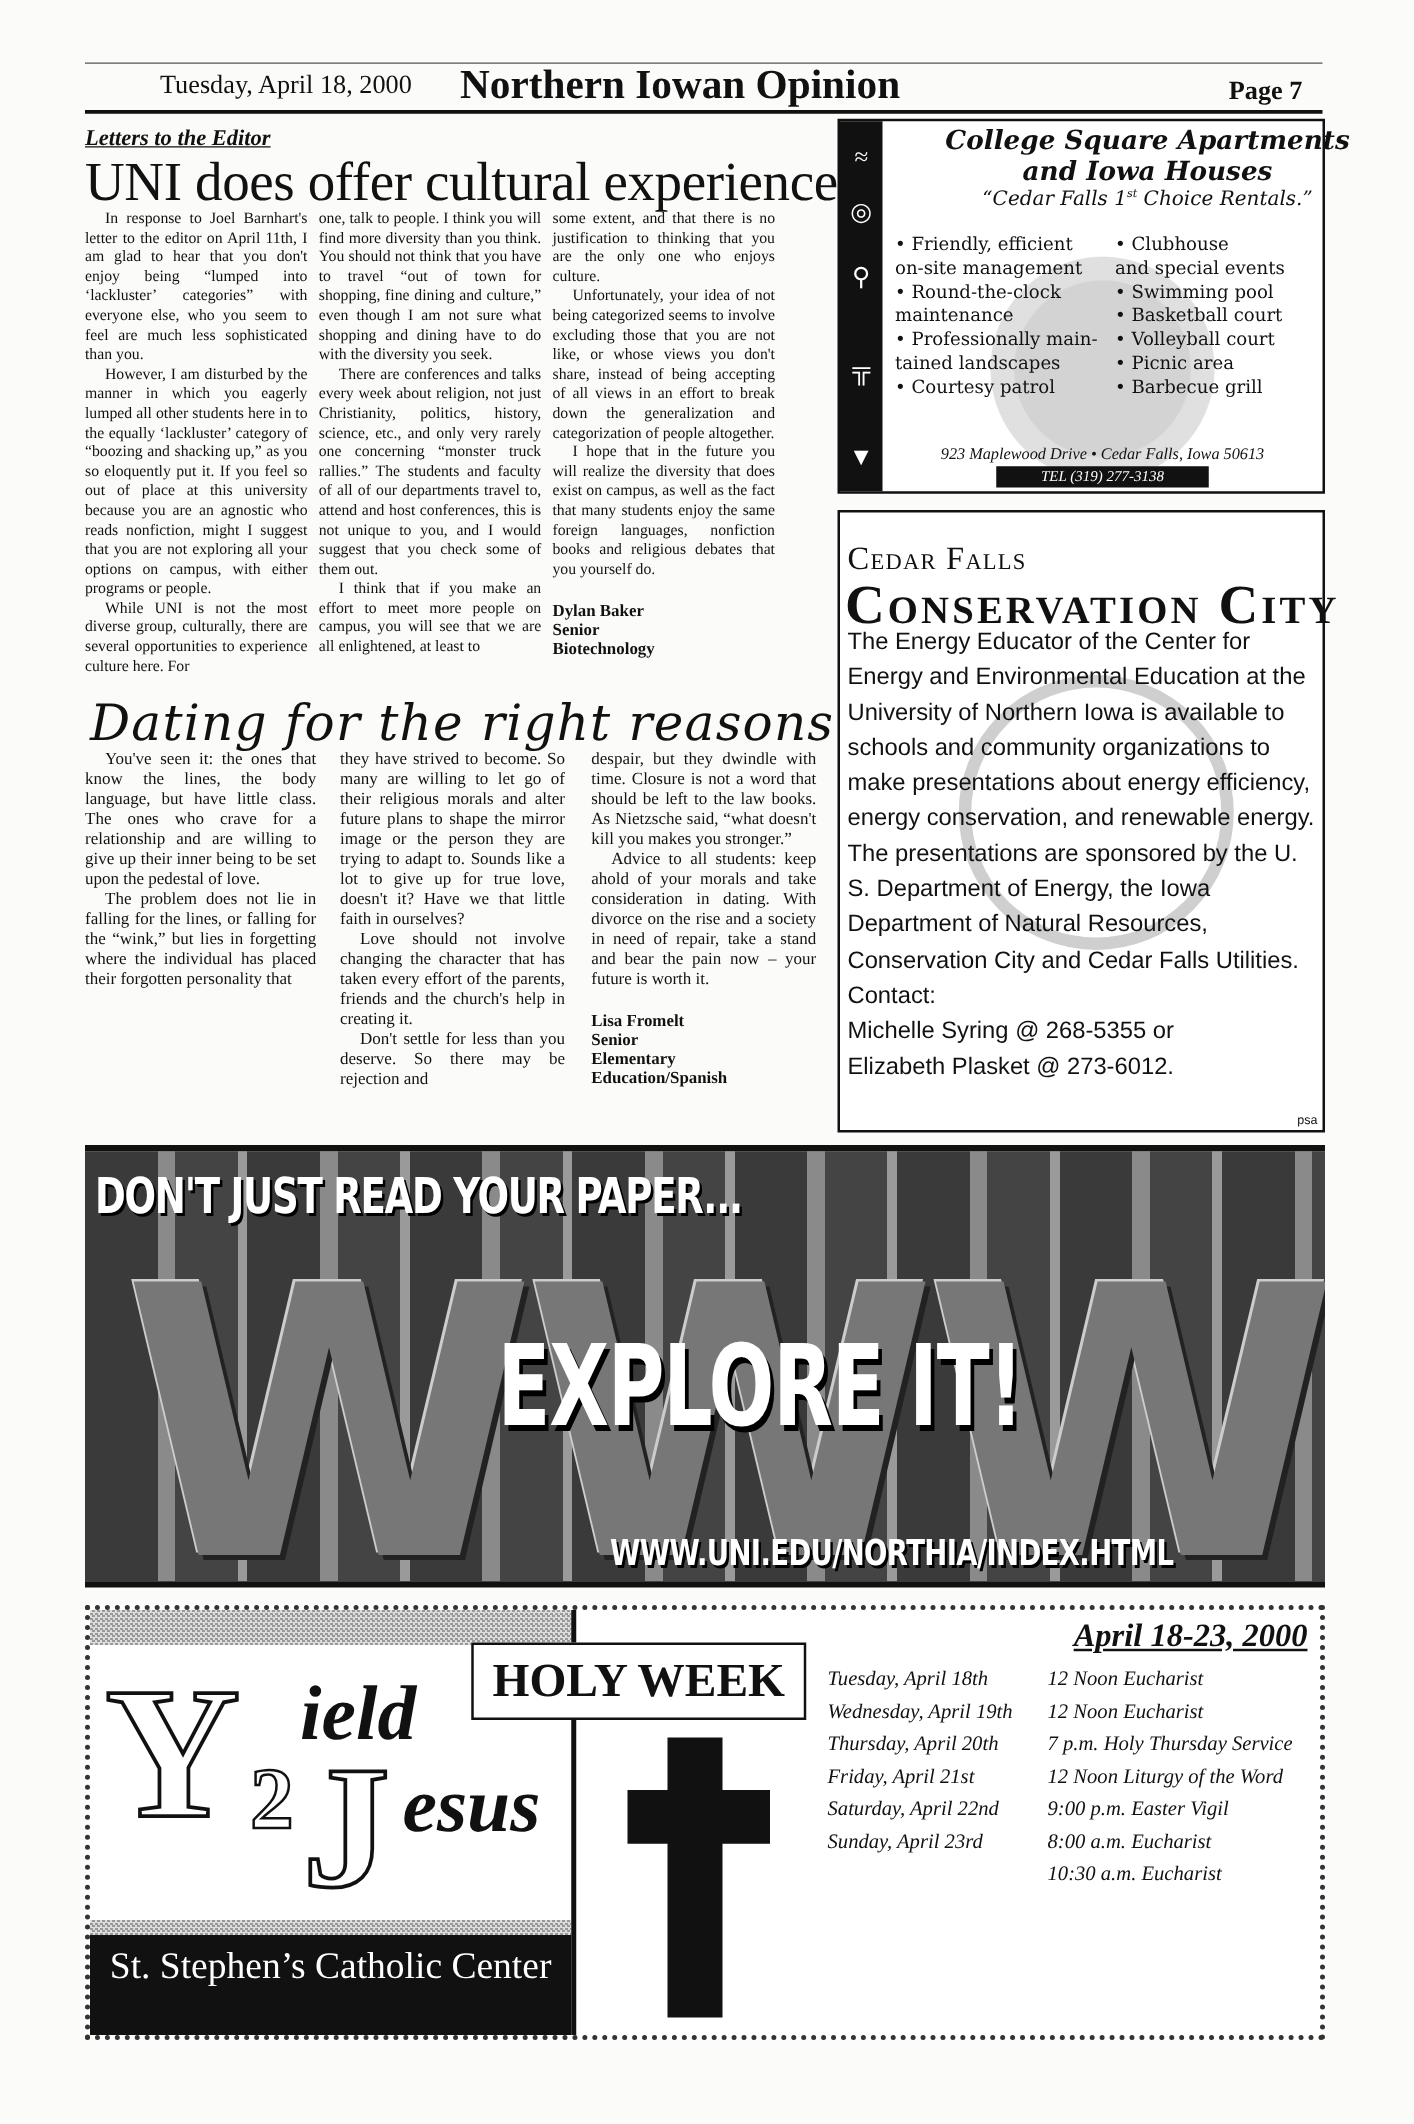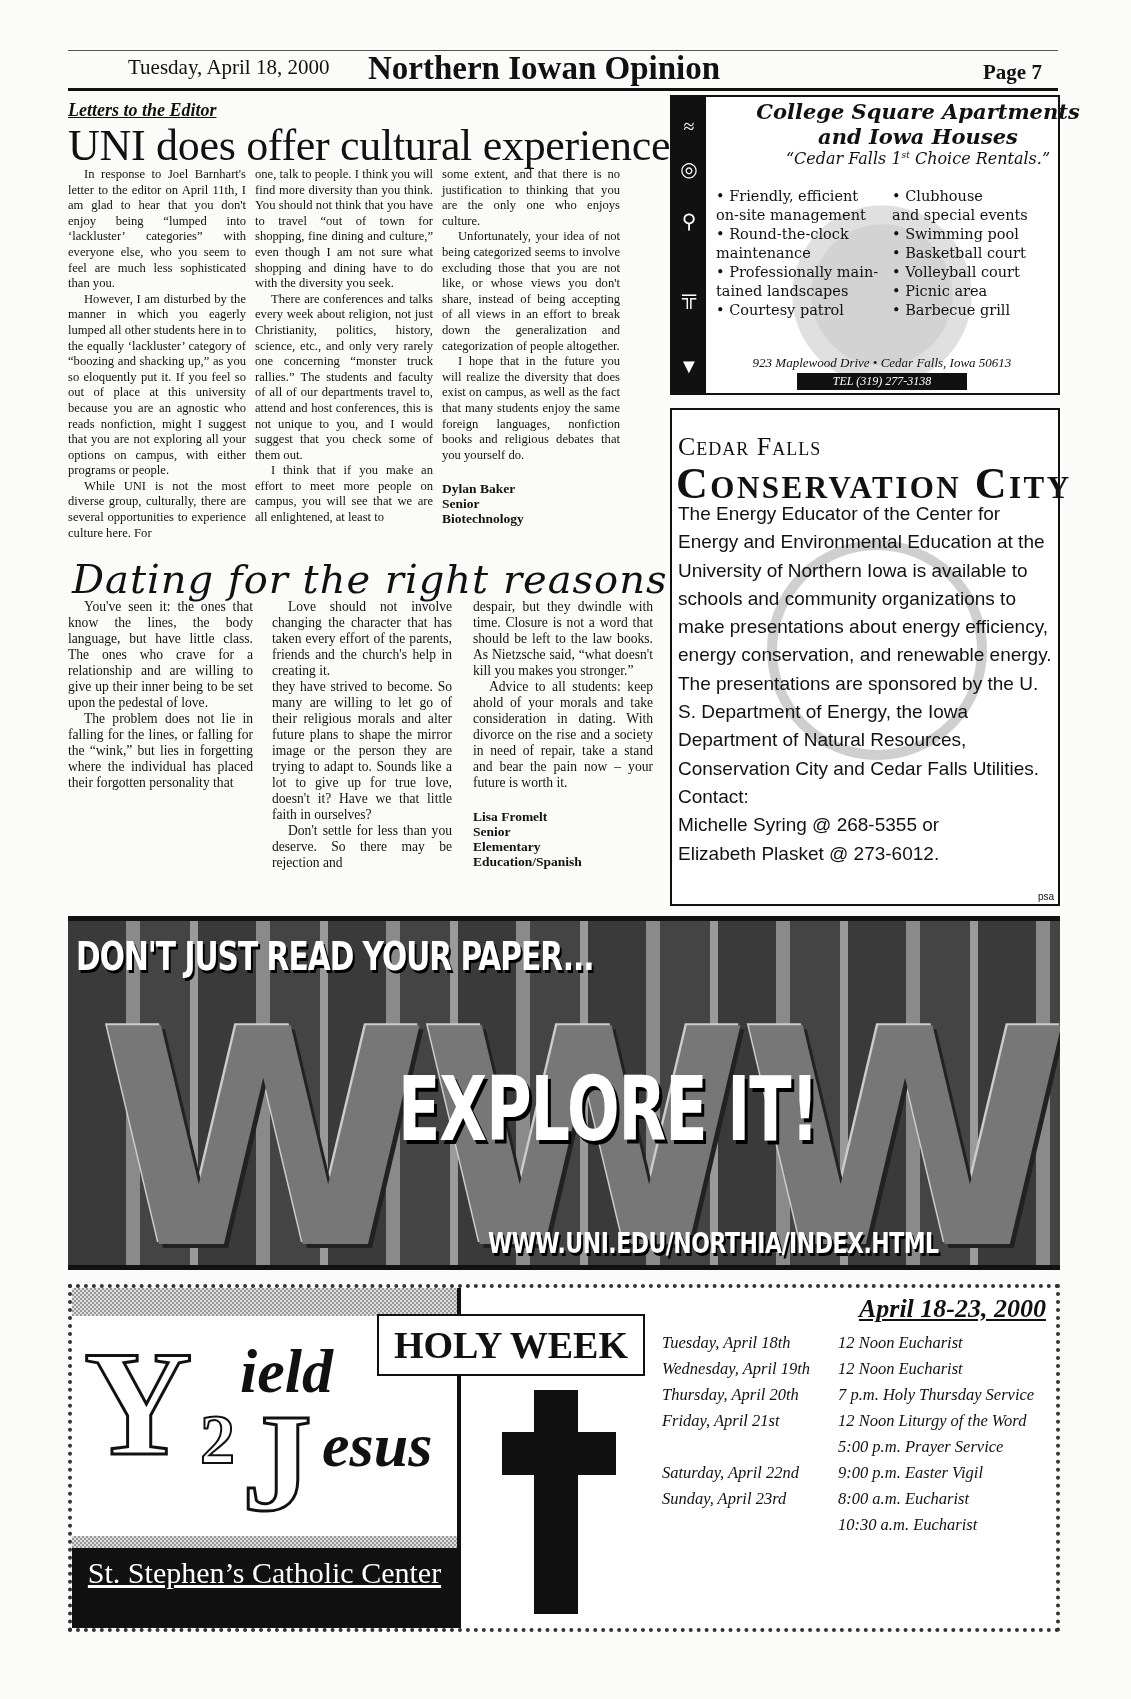--- a/index.html
+++ b/index.html
@@ -60,21 +60,21 @@
   .hw-ad { left: 68px; top: 1284px; width: 992px; height: 348px; border: 4px dotted #333; background: #fff; }
   .hw-left { position: absolute; left: 0; top: 0; width: 385px; height: 340px; }
   .hw-gray1 { position: absolute; left: 0; top: 0; width: 100%; height: 28px; background: repeating-conic-gradient(#999 0 25%, #ddd 0 50%) 0 0/4px 4px; }
   .hw-y2j-Y { position: absolute; left: 12px; top: 40px; font-size: 150px; line-height: 150px; font-weight: bold; color: #fff; -webkit-text-stroke: 3px #111; }
   .hw-y2j-ield { position: absolute; left: 168px; top: 48px; font-size: 62px; font-style: italic; font-weight: bold; }
   .hw-y2j-2 { position: absolute; left: 128px; top: 112px; font-size: 70px; font-weight: bold; color: #fff; -webkit-text-stroke: 2px #111; }
   .hw-y2j-J { position: absolute; left: 170px; top: 100px; font-size: 140px; line-height: 150px; font-weight: bold; color: #fff; -webkit-text-stroke: 3px #111; }
   .hw-y2j-esus { position: absolute; left: 250px; top: 122px; font-size: 62px; font-style: italic; font-weight: bold; }
   .hw-gray2 { position: absolute; left: 0; top: 248px; width: 100%; height: 12px; background: repeating-conic-gradient(#999 0 25%, #ddd 0 50%) 0 0/4px 4px; }
   .hw-black { position: absolute; left: 0; top: 260px; width: 100%; height: 80px; background: #111; color: #fff; text-align: center; }
-  .hw-center { font-size: 30px; padding-top: 8px; text-decoration: underline; }
+  .hw-center { font-size: 30px; padding-top: 8px; }
   .hw-addr { font-size: 22px; }
   .hw-addr sup { font-size: 11px; }
   .hw-vline { position: absolute; left: 385px; top: 0; width: 4px; height: 340px; background: #111; }
   .hw-title { position: absolute; left: 305px; top: 26px; width: 268px; height: 62px; border: 2px solid #111; background: #fff; font-size: 38px; font-weight: bold; text-align: center; line-height: 58px; }
   .hw-cross-v { position: absolute; left: 462px; top: 102px; width: 44px; height: 224px; background: #111; }
   .hw-cross-h { position: absolute; left: 430px; top: 144px; width: 114px; height: 43px; background: #111; }
   .hw-date { position: absolute; right: 10px; top: 6px; font-size: 26px; font-style: italic; font-weight: bold; text-decoration: underline; }
   .hw-sched { position: absolute; left: 590px; top: 42px; font-style: italic; font-size: 16.5px; line-height: 26px; }
   .hw-row { display: flex; }
   .hw-day { width: 176px; }
@@ -112,22 +112,22 @@
   </div>
 </div>
 
 <div class="abs headline2">Dating for the right reasons?</div>
 
 <div class="abs col2" style="left:68px; top:599px; width:185px;">
   <p>You've seen it: the ones that know the lines, the body language, but have little class. The ones who crave for a relationship and are willing to give up their inner being to be set upon the pedestal of love.</p>
   <p>The problem does not lie in falling for the lines, or falling for the “wink,” but lies in forgetting where the individual has placed their forgotten personality that</p>
 </div>
 <div class="abs col2" style="left:272px; top:599px; width:180px;">
+  <p style="text-indent:0">they have strived to become. So many are willing to let go of their religious morals and alter future plans to shape the mirror image or the person they are trying to adapt to. Sounds like a lot to give up for true love, doesn't it? Have we that little faith in ourselves?</p>
   <p>Love should not involve changing the character that has taken every effort of the parents, friends and the church's help in creating it.</p>
-  <p style="text-indent:0">they have strived to become. So many are willing to let go of their religious morals and alter future plans to shape the mirror image or the person they are trying to adapt to. Sounds like a lot to give up for true love, doesn't it? Have we that little faith in ourselves?</p>
   <p>Don't settle for less than you deserve. So there may be rejection and</p>
 </div>
 <div class="abs col2" style="left:473px; top:599px; width:180px;">
   <p style="text-indent:0">despair, but they dwindle with time. Closure is not a word that should be left to the law books. As Nietzsche said, “what doesn't kill you makes you stronger.”</p>
   <p>Advice to all students: keep ahold of your morals and take consideration in dating. With divorce on the rise and a society in need of repair, take a stand and bear the pain now – your future is worth it.</p>
   <div class="sig" style="margin-top:18px;">
     <div>Lisa Fromelt</div>
     <div>Senior</div>
     <div>Elementary</div>
     <div>Education/Spanish</div>
@@ -217,24 +217,20 @@
       </div>
     <div class="hw-row">
         <span class="hw-day">Thursday, April 20th</span>
         <span>7 p.m. Holy Thursday Service</span>
       </div>
     <div class="hw-row">
         <span class="hw-day">Friday, April 21st</span>
         <span>12 Noon Liturgy of the Word</span>
       </div>
     <div class="hw-row">
-        <span class="hw-day"></span>
-        <span>5:00 p.m. Prayer Service</span>
-      </div>
-    <div class="hw-row">
         <span class="hw-day">Saturday, April 22nd</span>
         <span>9:00 p.m. Easter Vigil</span>
       </div>
     <div class="hw-row">
         <span class="hw-day">Sunday, April 23rd</span>
         <span>8:00 a.m. Eucharist</span>
       </div>
     <div class="hw-row">
         <span class="hw-day"></span>
         <span>10:30 a.m. Eucharist</span>

